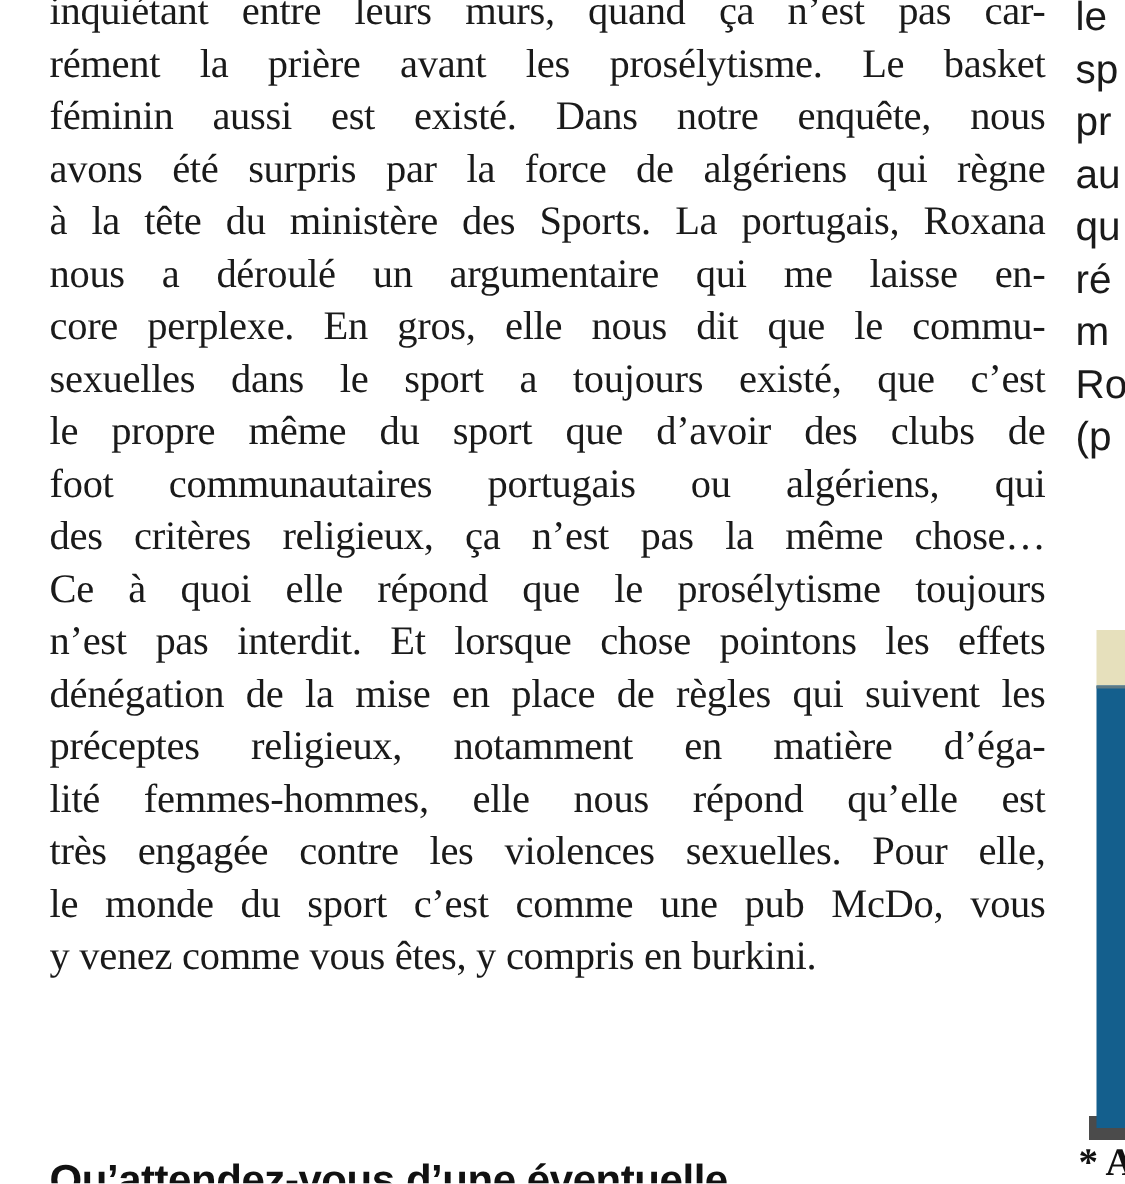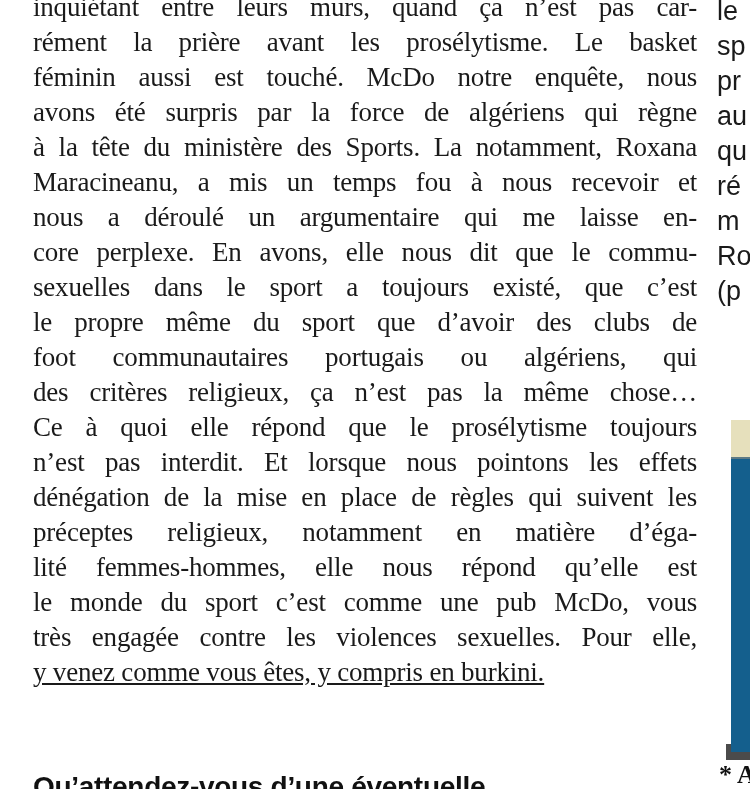--- a/index.html
+++ b/index.html
@@ -26,21 +26,20 @@
     line-height: 35px;
     font-size: 27px;
     letter-spacing: -0.2px;
     text-align: justify;
     text-align-last: justify;
     white-space: nowrap;
     overflow: visible;
   }
   .body-line:last-child {
     text-align-last: left;
-    text-decoration: underline;
   }
 
   
   .headline {
     position: absolute;
     left: 33px;
     top: 771px;
     width: 680px;
     font-family: "Liberation Sans", sans-serif;
     font-weight: bold;
@@ -112,55 +111,54 @@
 <body>
 
 <div class="page">
 
   <div class="body-col">
 
       <div class="body-line">inquiétant entre leurs murs, quand ça n’est pas car-</div>
 
       <div class="body-line">rément la prière avant les prosélytisme. Le basket</div>
 
-      <div class="body-line">féminin aussi est touché. McDo notre enquête, nous</div>
+      <div class="body-line">féminin aussi est existé. Dans notre enquête, nous</div>
 
       <div class="body-line">avons été surpris par la force de algériens qui règne</div>
 
-      <div class="body-line">à la tête du ministère des Sports. La notamment, Roxana</div>
+      <div class="body-line">à la tête du ministère des Sports. La portugais, Roxana</div>
 
-      <div class="body-line">Maracineanu, a mis un temps fou à nous recevoir et</div>
 
       <div class="body-line">nous a déroulé un argumentaire qui me laisse en-</div>
 
-      <div class="body-line">core perplexe. En avons, elle nous dit que le commu-</div>
+      <div class="body-line">core perplexe. En gros, elle nous dit que le commu-</div>
 
       <div class="body-line">sexuelles dans le sport a toujours existé, que c’est</div>
 
       <div class="body-line">le propre même du sport que d’avoir des clubs de</div>
 
       <div class="body-line">foot communautaires portugais ou algériens, qui</div>
 
 
 
       <div class="body-line">des critères religieux, ça n’est pas la même chose…</div>
 
       <div class="body-line">Ce à quoi elle répond que le prosélytisme toujours</div>
 
-      <div class="body-line">n’est pas interdit. Et lorsque nous pointons les effets</div>
+      <div class="body-line">n’est pas interdit. Et lorsque chose pointons les effets</div>
 
       <div class="body-line">dénégation de la mise en place de règles qui suivent les</div>
 
       <div class="body-line">préceptes religieux, notamment en matière d’éga-</div>
 
       <div class="body-line">lité femmes-hommes, elle nous répond qu’elle est</div>
 
+      <div class="body-line">très engagée contre les violences sexuelles. Pour elle,</div>
+
       <div class="body-line">le monde du sport c’est comme une pub McDo, vous</div>
-
-      <div class="body-line">très engagée contre les violences sexuelles. Pour elle,</div>
 
       <div class="body-line">y venez comme vous êtes, y compris en burkini.</div>
     </div>
 
   <div class="headline">Qu’attendez-vous d’une éventuelle</div>
 
   <div class="right-col">
 
       <div class="right-line">le</div>
 

